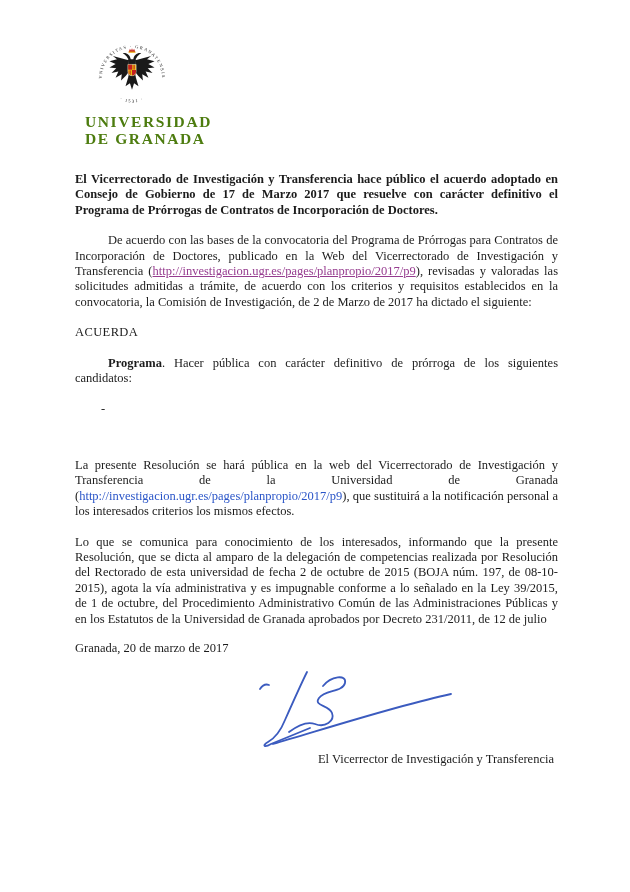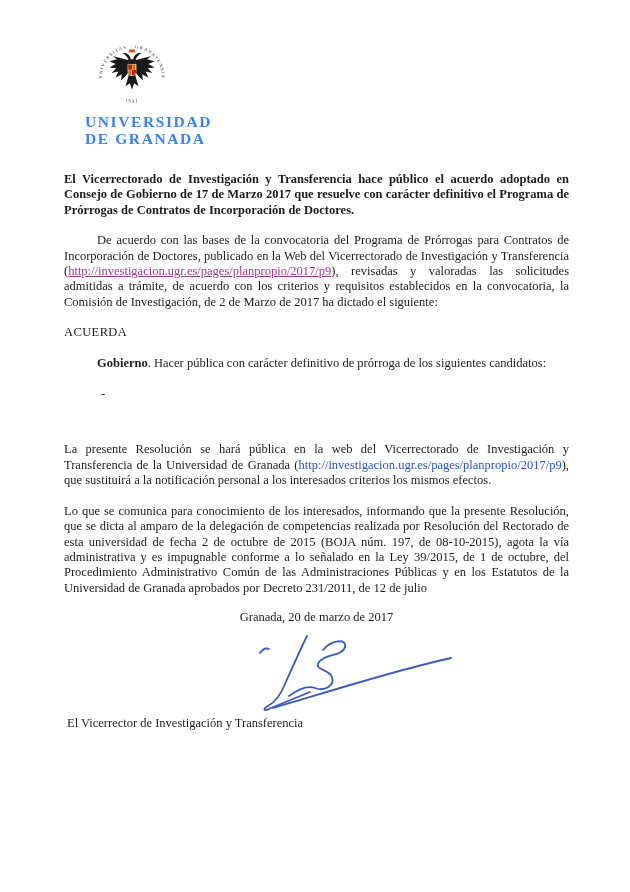--- a/index.html
+++ b/index.html
@@ -15,46 +15,46 @@
     padding:0 60px 0 63px;
     overflow:hidden;
   }
   
   .logo-block{padding-top:36px;}
   .crest{display:block;margin-left:28px;}
   .wordmark{
     margin:2px 0 0 22px;
     font-size:15.5px;line-height:16.5px;
     font-weight:bold;letter-spacing:1.6px;
-    color:#3b82f6;
+    color:#4d7c0f;
   }
   
-  p{margin:1px;}
+  p{margin:12px;}
   .lead{
     margin-top:25px;
     font-weight:bold;
     text-align:justify;
   }
   .para{margin-top:15px;text-align:justify;}
   .indent{text-indent:33px;}
   .acuerda{margin-top:15px;margin-bottom:15px;text-align:left;letter-spacing:.4px;}
   .candidate{
     margin:16px 0 0 38px;
     display:flex;align-items:baseline;gap:16px;
   }
   .candidate .dash{flex:0 0 auto;}
   .big-gap{margin-top:40px;}
-  .dateline{margin-top:14px;text-align:center;}
+  .dateline{margin-top:14px;}
   
   a{cursor:pointer;}
   a.visited-link{color:#963c8f;text-decoration:underline;}
   a.plain-link{color:#2a55c8;text-decoration:none;}
   
   .sig-svg{display:block;margin:6px 0 0 192px;}
-  .sig-title,.sig-name{text-align:left;margin:4px;}
+  .sig-title,.sig-name{text-align:right;margin:16px;}
   .sig-title{margin-top:4px;}
 </style>
 </head>
 <body>
 
 <div class="page">
 
   <div class="logo-block">
     <svg class="crest" width="82" height="76" viewBox="0 0 120 110" aria-hidden="true">
       <defs>
@@ -97,21 +97,21 @@
       <div>DE GRANADA</div>
     </div>
   </div>
 
   <p class="lead">El Vicerrectorado de Investigación y Transferencia hace público el acuerdo adoptado en Consejo de Gobierno de 17 de Marzo 2017 que resuelve con carácter definitivo el Programa de Prórrogas de Contratos de Incorporación de Doctores.</p>
 
   <p class="para indent"><span>De acuerdo con las bases de la convocatoria del Programa de Prórrogas para Contratos de Incorporación de Doctores, publicado en la Web del Vicerrectorado de Investigación y Transferencia (</span><a class="visited-link">http://investigacion.ugr.es/pages/planpropio/2017/p9</a><span>), revisadas y valoradas las solicitudes admitidas a trámite, de acuerdo con los criterios y requisitos establecidos en la convocatoria, la Comisión de Investigación, de 2 de Marzo de 2017 ha dictado el siguiente:</span></p>
 
   <p class="acuerda">ACUERDA</p>
 
-  <p class="para indent"><b>Gobierno</b><span>. Hacer pública con carácter definitivo de prórroga de los siguientes candidatos:</span></p>
+  <p class="para indent"><b>Programa</b><span>. Hacer pública con carácter definitivo de prórroga de los siguientes candidatos:</span></p>
 
   <div class="candidate">
     <span class="dash">-</span>
   </div>
 
   <p class="para big-gap"><span>La presente Resolución se hará pública en la web del Vicerrectorado de Investigación y Transferencia de la Universidad de Granada (</span><a class="plain-link">http://investigacion.ugr.es/pages/planpropio/2017/p9</a><span>), que sustituirá a la notificación personal a los interesados criterios los mismos efectos.</span></p>
 
   <p class="para">Lo que se comunica para conocimiento de los interesados, informando que la presente Resolución, que se dicta al amparo de la delegación de competencias realizada por Resolución del Rectorado de esta universidad de fecha 2 de octubre de 2015 (BOJA núm. 197, de 08-10-2015), agota la vía administrativa y es impugnable conforme a lo señalado en la Ley 39/2015, de 1 de octubre, del Procedimiento Administrativo Común de las Administraciones Públicas y en los Estatutos de la Universidad de Granada aprobados por Decreto 231/2011, de 12 de julio</p>
 
   <p class="dateline">Granada, 20 de marzo de 2017</p>

